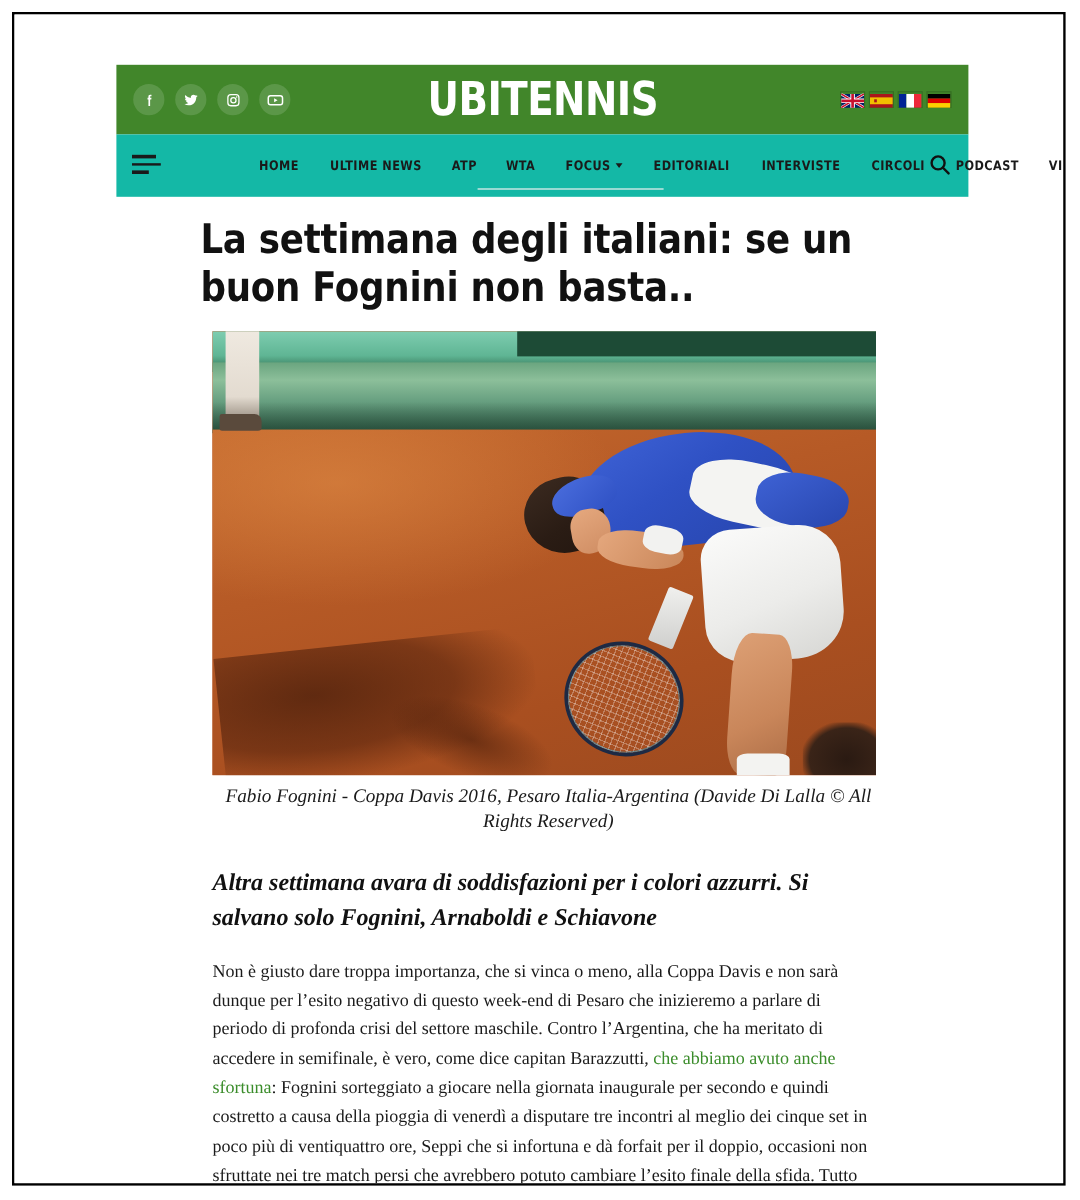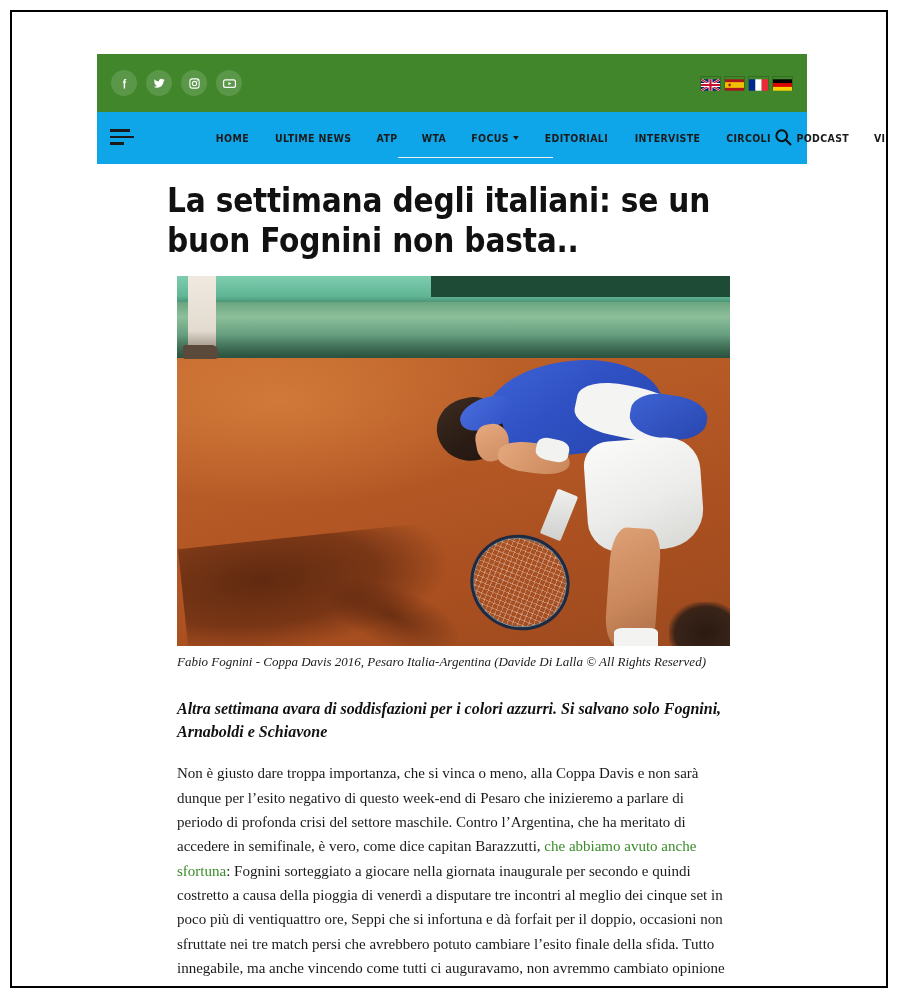--- a/index.html
+++ b/index.html
@@ -97,21 +97,21 @@
     box-sizing: border-box;
   }
 
   
   .navbar {
     position: absolute;
     left: 85px;
     top: 100px;
     width: 710px;
     height: 52px;
-    background: #0ea5e9;
+    background: #14b8a6;
     display: flex;
     align-items: center;
     box-sizing: border-box;
   }
   .hamburger {
     position: absolute;
     left: 13px;
     top: 17px;
     width: 26px;
     height: 16px;
@@ -361,30 +361,31 @@
   .ph-head-corner {
     position:absolute; right:0; bottom:0;
     width: 11%; height: 12%;
     background: radial-gradient(ellipse at 60% 70%, #2a1a12 0%, #3a2418 60%, rgba(58,36,24,0) 75%);
   }
 
   .caption {
     margin: 8px 0 0 10px;
     font-family: "Liberation Serif", serif;
     font-style: italic;
-    font-size: 13px;
+    font-size: 16px;
     color: #1a1a1a;
     line-height: 1.3;
+    text-align: center;
   }
   .standfirst {
     margin: 26px 0 0 10px;
     font-family: "Liberation Serif", serif;
     font-style: italic;
     font-weight: bold;
-    font-size: 16px;
+    font-size: 20px;
     line-height: 1.45;
     color: #111111;
     width: 548px;
   }
   .bodytext {
     margin: 18px 0 0 10px;
     width: 552px;
     font-family: "Liberation Serif", serif;
     font-size: 15px;
     line-height: 1.62;
@@ -423,20 +424,23 @@
         </svg>
       </a>
       <a class="social-btn">
         <svg width="15" height="15" viewBox="0 0 24 24" aria-hidden="true">
           <rect x="2.5" y="6" width="19" height="12" rx="3" fill="none" stroke="#ffffff" stroke-width="2"></rect>
           <path d="M10.3 9.4l4.6 2.6-4.6 2.6z" fill="#ffffff"></path>
         </svg>
       </a>
     </div>
 
+    <div class="brand">
+      <span class="brand-text">UBITENNIS</span>
+    </div>
 
     <div class="flags">
       <span class="flag">
         <svg width="19" height="12" viewBox="0 0 60 36" aria-hidden="true">
           <rect width="60" height="36" fill="#012169"></rect>
           <path d="M0 0l60 36M60 0L0 36" stroke="#ffffff" stroke-width="7"></path>
           <path d="M0 0l60 36M60 0L0 36" stroke="#C8102E" stroke-width="4"></path>
           <path d="M30 0v36M0 18h60" stroke="#ffffff" stroke-width="12"></path>
           <path d="M30 0v36M0 18h60" stroke="#C8102E" stroke-width="7"></path>
         </svg>

